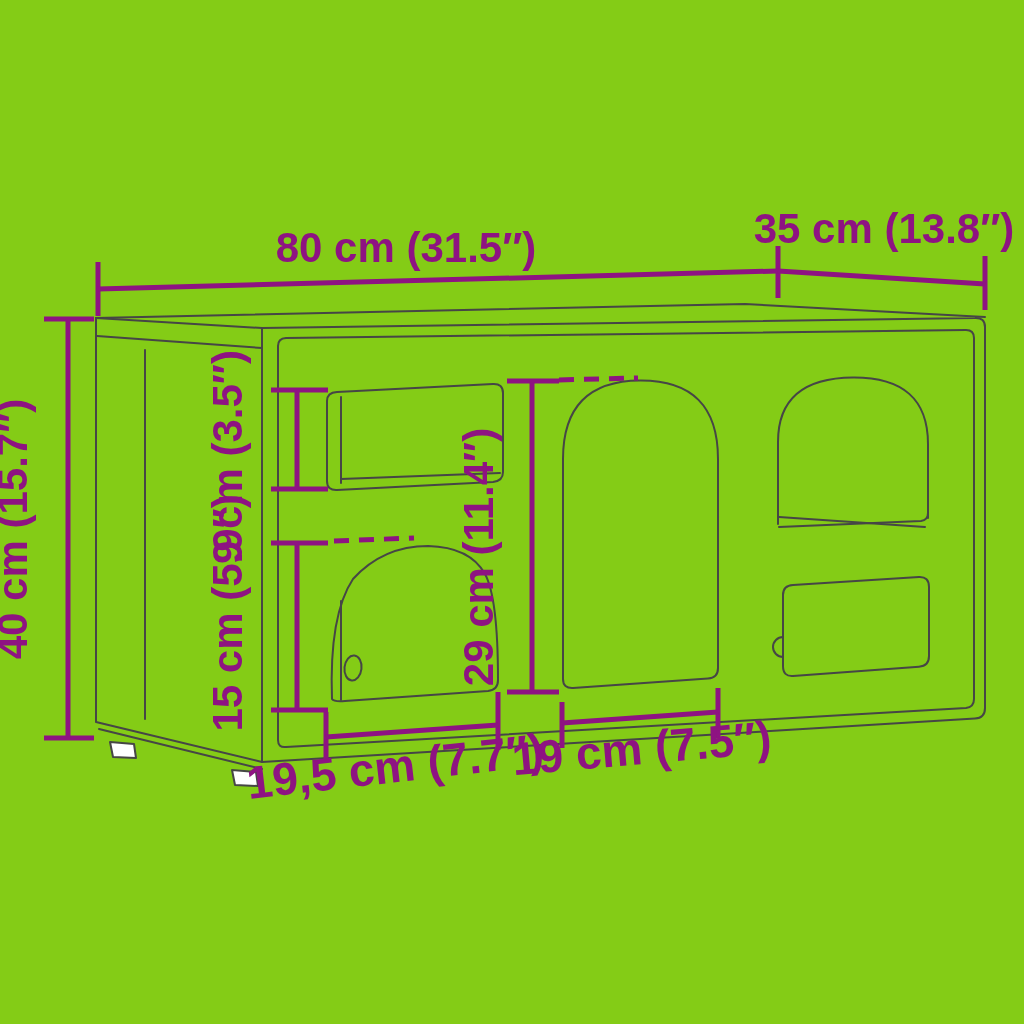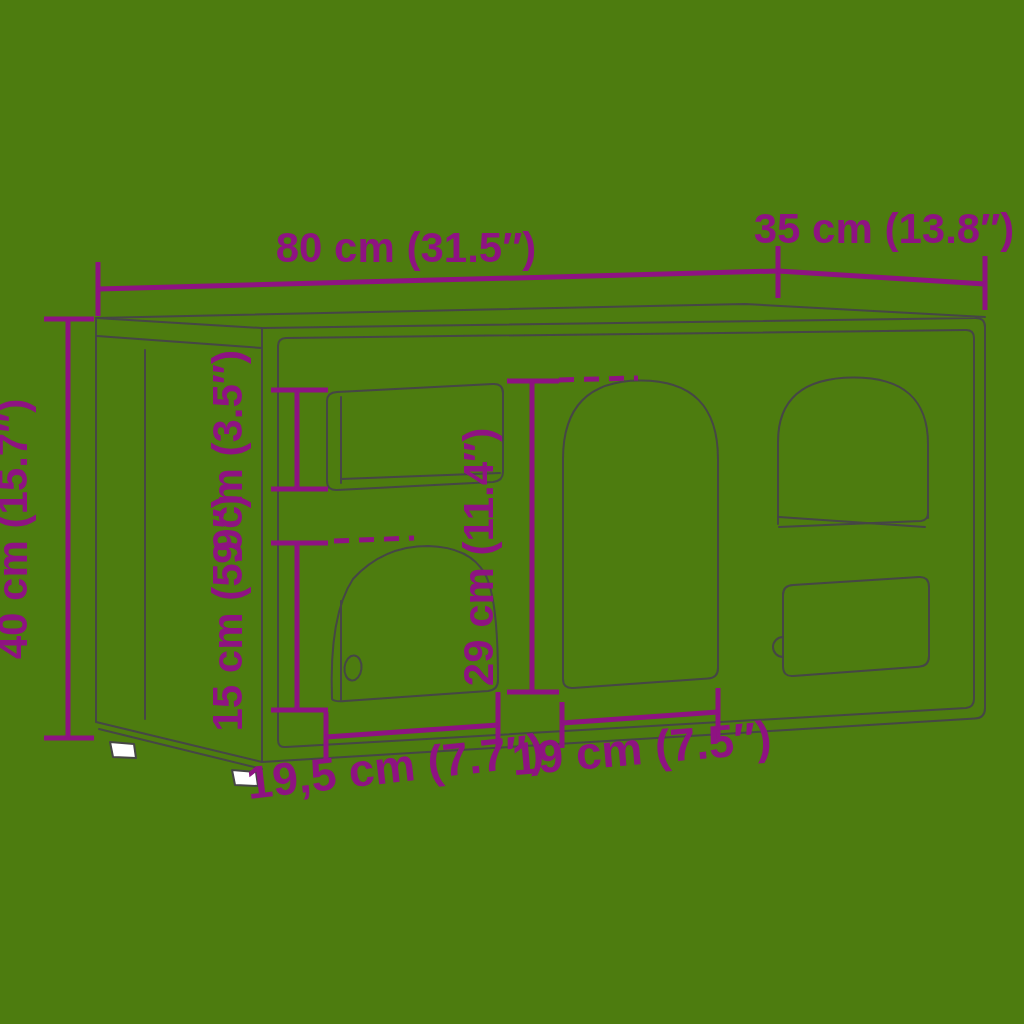--- a/index.html
+++ b/index.html
@@ -1,16 +1,16 @@
 <!DOCTYPE html>
 <html><head>
 <meta charset="utf-8">
 <style>
   html,body{margin:0;padding:0;background:#ffffff;}
-  .stage{position:relative;width:1024px;height:1024px;background:#4d7c0f;overflow:hidden;}
+  .stage{position:relative;width:1024px;height:1024px;background:#84cc16;overflow:hidden;}
   svg{display:block;}
   .outline{fill:none;stroke:#464646;stroke-width:2;stroke-linejoin:round;stroke-linecap:round;}
   .outline-fill{fill:#ffffff;stroke:#464646;stroke-width:2;stroke-linejoin:round;}
   .dim{fill:none;stroke:#8E1382;stroke-width:5;stroke-linecap:butt;}
   .dim-dash{fill:none;stroke:#8E1382;stroke-width:5;stroke-dasharray:15 10;}
   .lbl{font-family:"Liberation Sans","DejaVu Sans",sans-serif;font-weight:700;font-size:42px;fill:#8E1382;}
   .lblB{font-size:46px;}
 </style>
 </head>
 <body>

